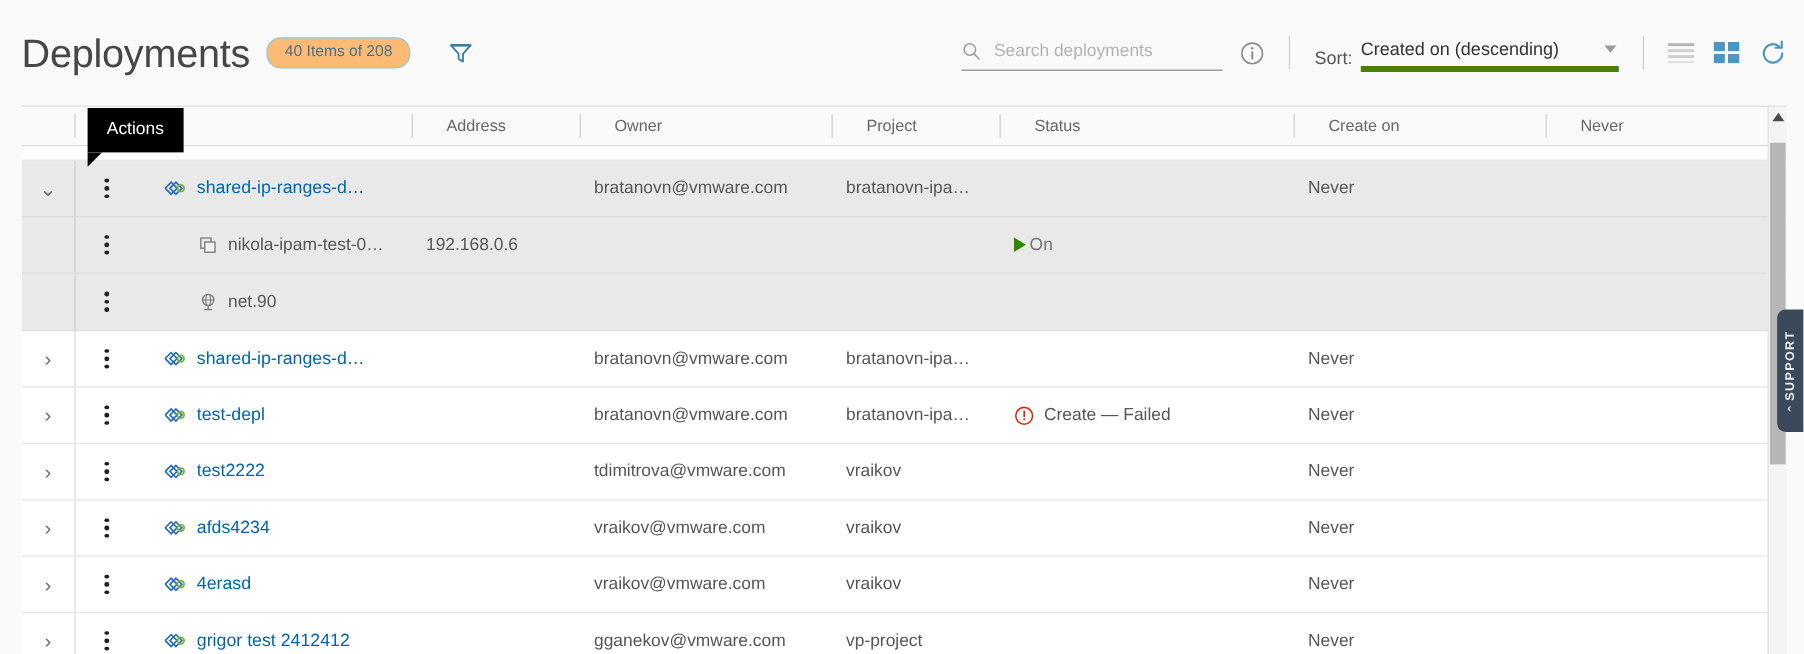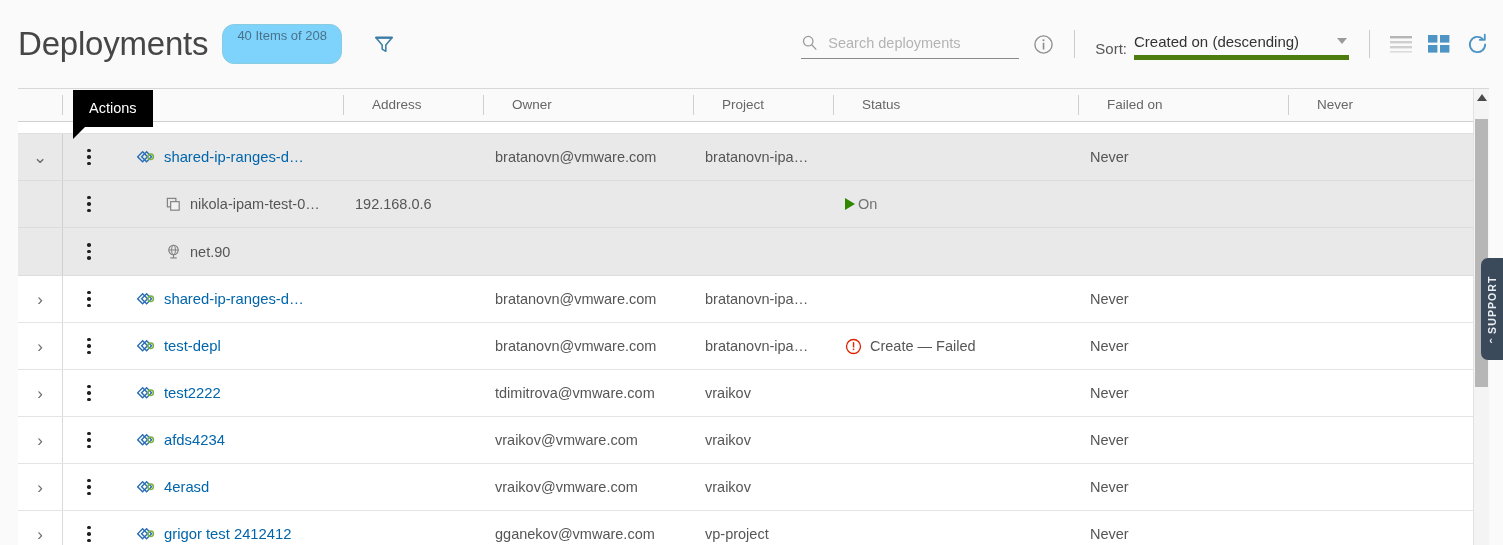--- a/index.html
+++ b/index.html
@@ -34,25 +34,25 @@
   .page-title {
     font-size: 33px;
     font-weight: 400;
     color: #464646;
     letter-spacing: -0.2px;
     line-height: 1;
     white-space: nowrap;
   }
   .count-badge {
     border: 1px solid #89cbdf;
-    background: #7dd3fc;
+    background: #fdba74;
     color: #49728a;
     border-radius: 12px;
     font-size: 13px;
-    padding: 4px 14px 20px;
+    padding: 4px 14px 6px;
     white-space: nowrap;
     line-height: 1.1;
   }
   .filter-btn {
     margin-left: 14px;
     display: flex;
     align-items: center;
     justify-content: center;
     width: 28px;
     height: 28px;
@@ -417,21 +417,21 @@
 <div class="table-region">
 
   <div class="thead">
     <div class="th c-expand noborder"></div>
     <div class="th c-actions"></div>
     <div class="th c-name noborder"></div>
     <div class="th c-address">Address</div>
     <div class="th c-owner">Owner</div>
     <div class="th c-project">Project</div>
     <div class="th c-status">Status</div>
-    <div class="th c-expires">Failed on</div>
+    <div class="th c-expires">Create on</div>
     <div class="th c-price">Never</div>
   </div>
 
   <div class="tbody">
 
     <div class="partial-strip"></div>
 
     <div class="group">
 
       <div class="row">

